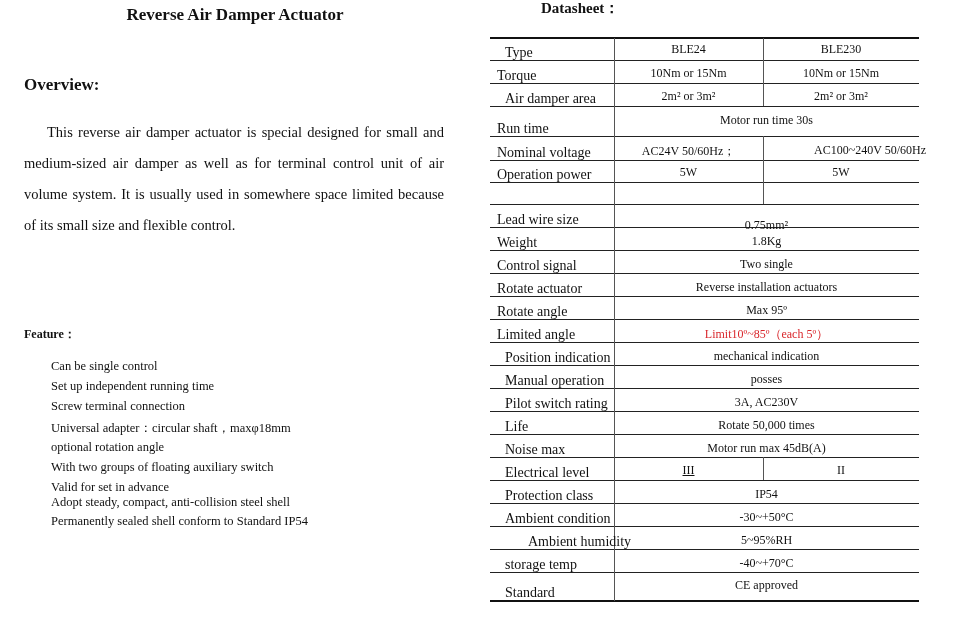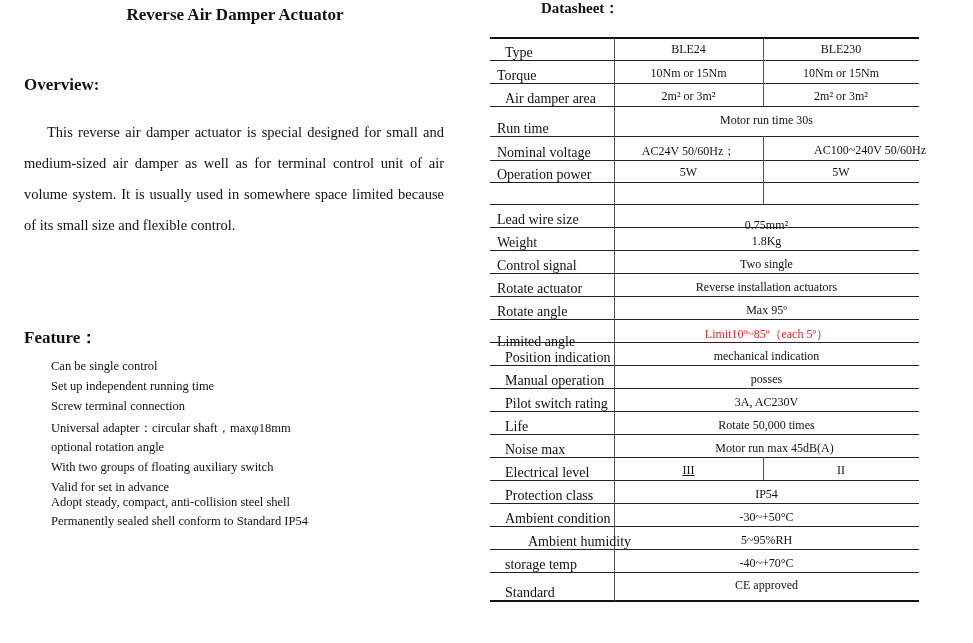--- a/index.html
+++ b/index.html
@@ -1,21 +1,21 @@
 <!DOCTYPE html>
 <html><head>
 <meta charset="utf-8">
 <style>
   html, body { margin:0; padding:0; background:#ffffff; }
   body { width:973px; height:643px; position:relative; overflow:hidden; font-family:"Liberation Serif", serif; color:#111; }
   .abs { position:absolute; }
   #title { left:0; width:470px; top:5px; text-align:center; font-weight:bold; font-size:17px; }
   #overview-h { left:24px; top:75px; font-weight:bold; font-size:17px; }
   #overview-p { left:24px; top:117px; width:420px; font-size:14.5px; line-height:31px; text-align:justify; text-indent:23px; }
-  #feature-h { left:24px; top:326px; font-weight:bold; font-size:17px; }
+  #feature-h { left:24px; top:326px; font-weight:bold; font-size:12px; }
   .feat { left:51px; font-size:12.5px; white-space:nowrap; }
   #ds-h { left:541px; top:-1px; font-weight:bold; font-size:15px; }
   .hline { position:absolute; left:490px; width:429px; height:1px; background:#222; }
   .hline.thick { height:2px; background:#111; }
   .vline { position:absolute; width:1px; background:#555; }
   .lbl { position:absolute; font-size:14px; white-space:nowrap; }
   .val { position:absolute; font-size:12px; text-align:center; white-space:nowrap; }
 </style>
 </head>
 <body>
@@ -121,42 +121,42 @@
     </div>
     <div>
       <div class="lbl" style="left: 497px; top: 281px;">Rotate actuator</div>
       <div class="val" style="left: 614px; width: 305px; top: 280px;">Reverse installation actuators</div>
     </div>
     <div>
       <div class="lbl" style="left: 497px; top: 304px;">Rotate angle</div>
       <div class="val" style="left: 614px; width: 305px; top: 303px;">Max 95º</div>
     </div>
     <div>
-      <div class="lbl" style="left: 497px; top: 334px;">Limited angle</div>
+      <div class="lbl" style="left: 497px; top: 327px;">Limited angle</div>
       <div class="val" style="left: 614px; width: 305px; top: 326px; color: rgb(217, 38, 43);">Limit10º~85º（each 5º）</div>
     </div>
     <div>
       <div class="lbl" style="left: 505px; top: 350px;">Position indication</div>
       <div class="val" style="left: 614px; width: 305px; top: 349px;">mechanical indication</div>
     </div>
     <div>
       <div class="lbl" style="left: 505px; top: 373px;">Manual operation</div>
       <div class="val" style="left: 614px; width: 305px; top: 372px;">posses</div>
     </div>
     <div>
       <div class="lbl" style="left: 505px; top: 396px;">Pilot switch rating</div>
       <div class="val" style="left: 614px; width: 305px; top: 395px;">3A,   AC230V</div>
     </div>
     <div>
       <div class="lbl" style="left: 505px; top: 419px;">Life</div>
       <div class="val" style="left: 614px; width: 305px; top: 418px;">Rotate 50,000 times</div>
     </div>
     <div>
       <div class="lbl" style="left: 505px; top: 442px;">Noise max</div>
-      <div class="val" style="left: 614px; width: 305px; top: 441px; padding-left: 8px;">Motor run max 45dB(A)</div>
+      <div class="val" style="left: 614px; width: 305px; top: 441px;">Motor run max 45dB(A)</div>
     </div>
     <div>
       <div class="lbl" style="left: 505px; top: 465px;">Electrical level</div>
       <div class="vline" style="left: 763px; top: 457px; height: 23px;"></div>
       <div class="val" style="left: 614px; width: 149px; top: 463px; text-decoration: underline;">III</div>
       <div class="val" style="left: 763px; width: 156px; top: 463px;">II</div>
     </div>
     <div>
       <div class="lbl" style="left: 505px; top: 488px;">Protection class</div>
       <div class="val" style="left: 614px; width: 305px; top: 487px; text-align: center;">IP54</div>

